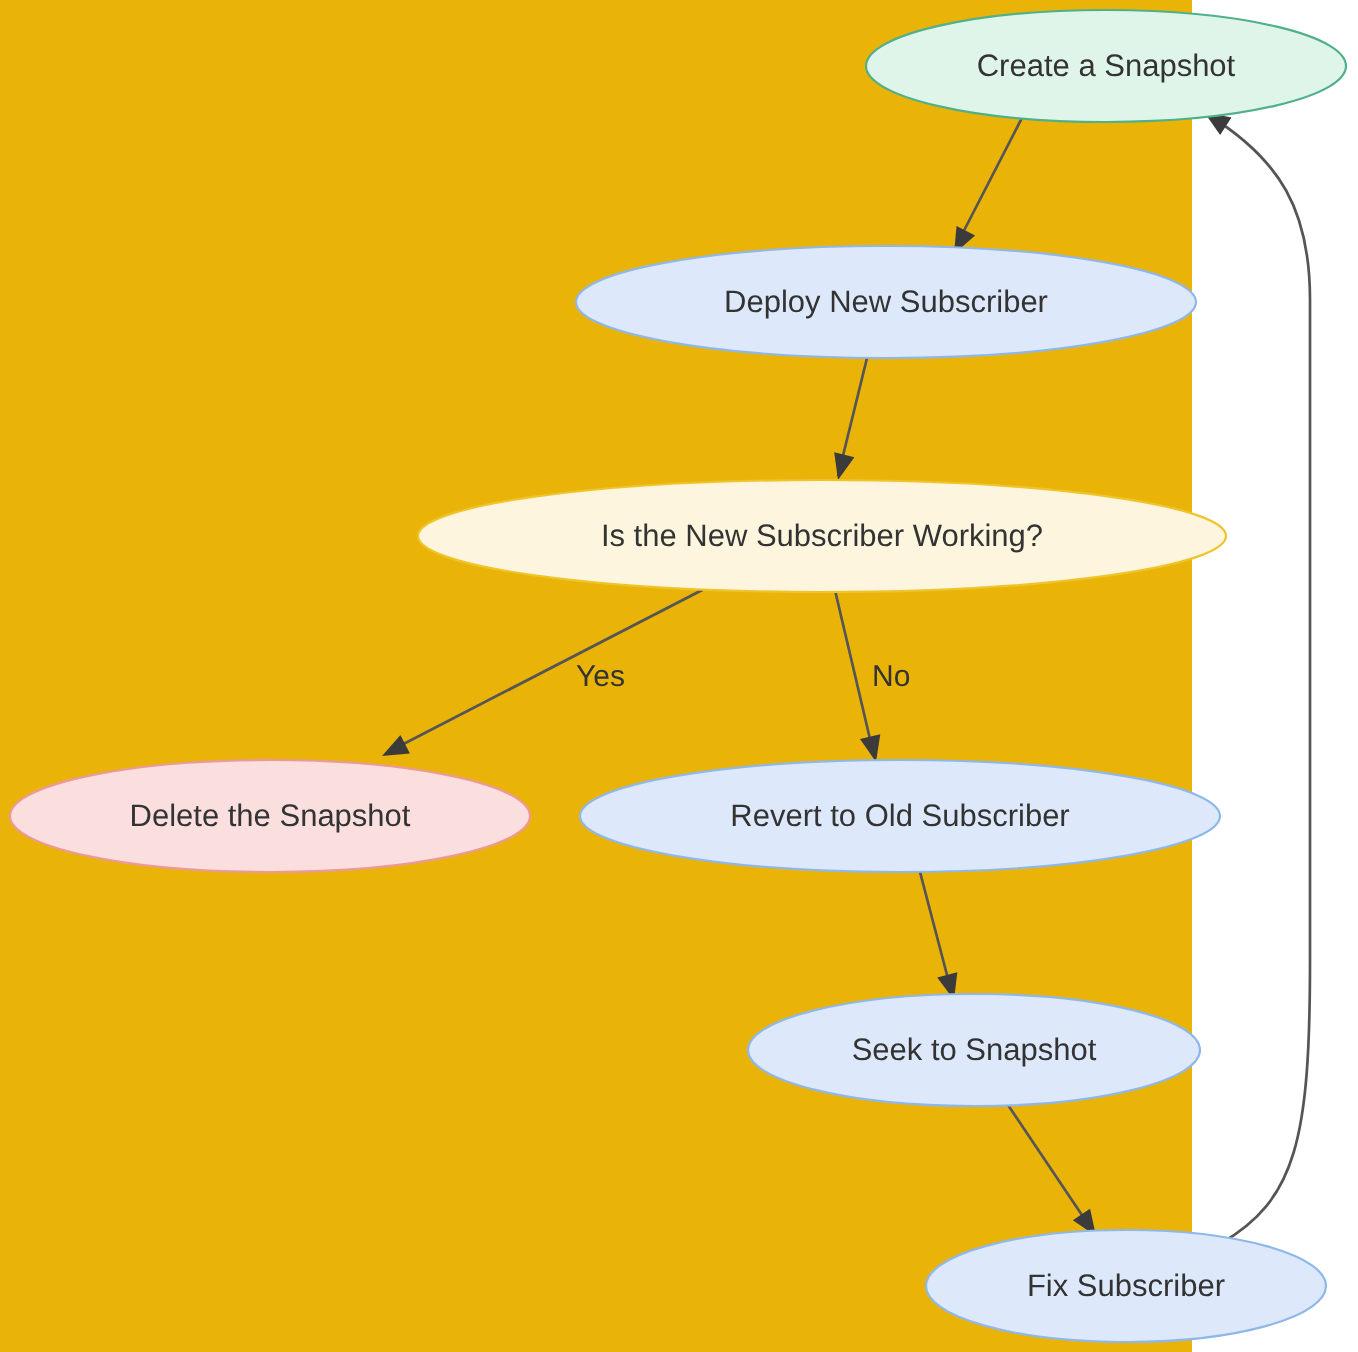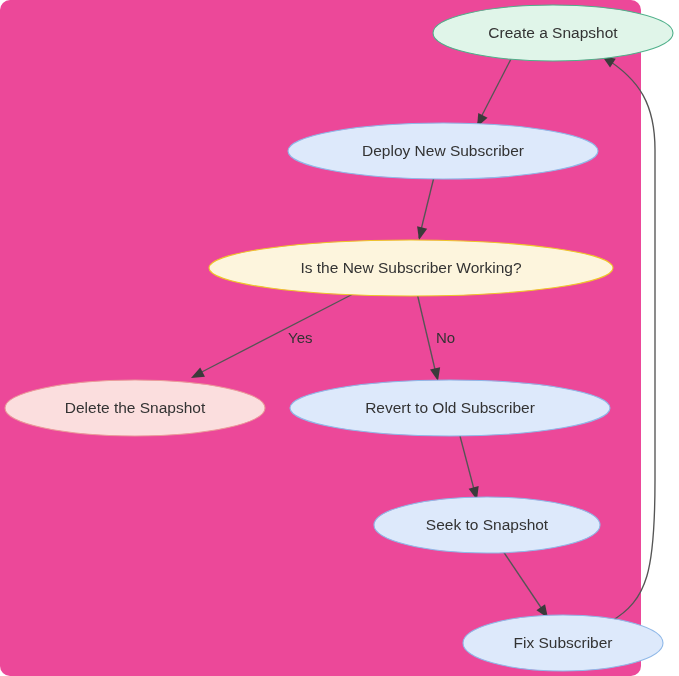--- a/index.html
+++ b/index.html
@@ -9,24 +9,23 @@
     background: #ffffff;
   }
   body {
     width: 679px;
     height: 676px;
     overflow: hidden;
     font-family: "Liberation Sans", sans-serif;
   }
   #flow-root {
     position: relative;
-    width: 641px;
+    width: 596px;
     height: 676px;
-    background: #ec4899;
-    border-radius: 10px;
+    background: #eab308;
   }
   svg#flow-svg {
     position: absolute;
     left: 0;
     top: 0;
     width: 679px;
     height: 676px;
     display: block;
   }
   .node-ellipse {

